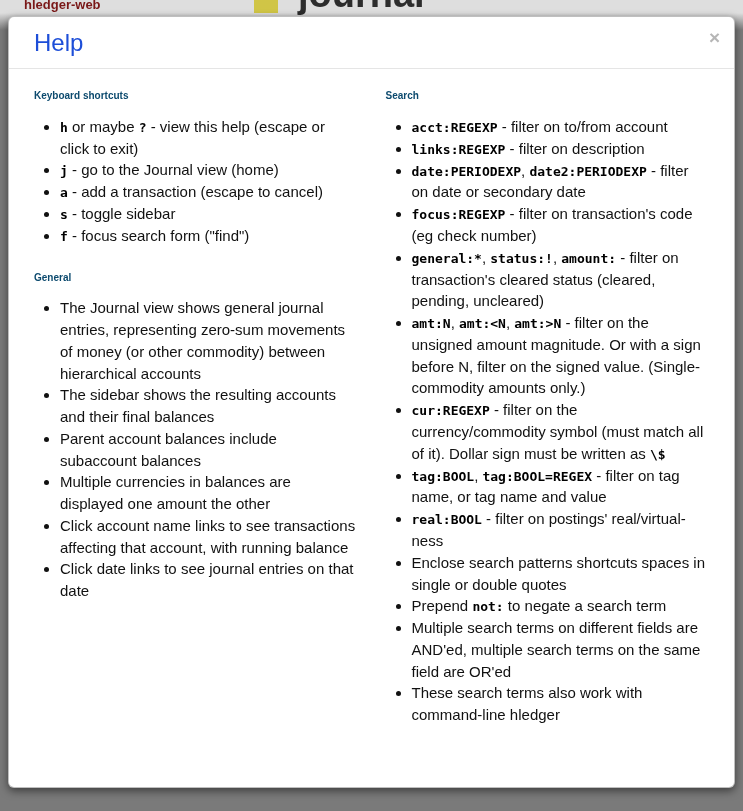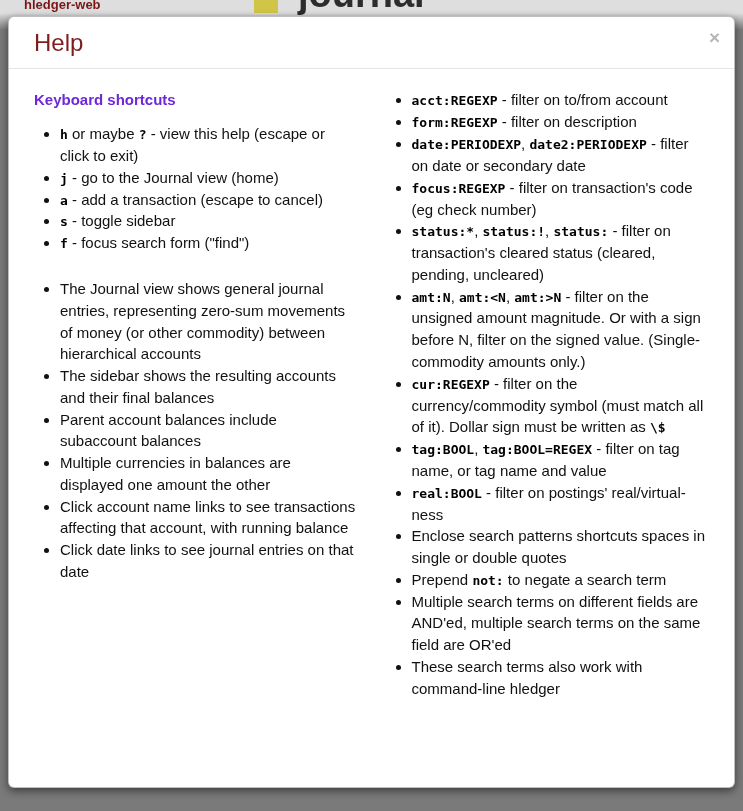--- a/index.html
+++ b/index.html
@@ -35,38 +35,38 @@
     position: absolute; left: 8px; right: 8px; top: 16px; bottom: 23px; z-index: 10;
     background: #fff; border: 1px solid rgba(0,0,0,0.25); border-radius: 6px;
     box-shadow: 0 3px 9px rgba(0,0,0,0.5);
     display: flex; flex-direction: column; overflow: hidden;
   }
   .modal-header {
     position: relative; flex: 0 0 auto;
     padding: 13px 16px 12px 25px;
     border-bottom: 1px solid #e5e5e5;
   }
-  .modal-title { margin: 0; font-size: 24px; font-weight: 500; color: #7f1d1d; line-height: 1.1; }
+  .modal-title { margin: 0; font-size: 24px; font-weight: 500; color: #1d4ed8; line-height: 1.1; }
   .close-btn {
     position: absolute; right: 14px; top: 11px;
     border: none; background: none; padding: 0;
     font-size: 19px; font-weight: bold; color: #b6b6b6; line-height: 1; cursor: pointer;
     font-family: "Liberation Sans", sans-serif;
   }
 
   .modal-body {
     flex: 1 1 auto; overflow: hidden;
     padding: 20px 25px 16px 25px;
     display: flex; gap: 28px;
     font-size: 15px; line-height: 1.45;
   }
   .help-col { flex: 1 1 0; min-width: 0; }
   .help-col h3 {
     margin: 0 0 12px 0;
-    font-size: 15px; font-weight: bold; color: #6d28d9;
+    font-size: 10px; font-weight: bold; color: #0c4a6e;
   }
   ul.help-list { margin: 0 0 24px 0; padding: 0 0 0 26px; }
   ul.help-list li { margin: 0; padding: 0; }
   code {
     font-family: "DejaVu Sans Mono", "Liberation Mono", monospace;
     font-weight: bold; font-size: 13px; color: #000;
   }
 </style>
 </head>
 <body>
@@ -88,37 +88,39 @@
 
     <div class="help-col">
       <h3>Keyboard shortcuts</h3>
       <ul class="help-list">
           <li><code>h</code> or maybe <code>?</code> - view this help (escape or click to exit)</li>
           <li><code>j</code> - go to the Journal view (home)</li>
           <li><code>a</code> - add a transaction (escape to cancel)</li>
           <li><code>s</code> - toggle sidebar</li>
           <li><code>f</code> - focus search form ("find")</li>
         </ul>
+      <h3>General</h3>
       <ul class="help-list">
           <li>The Journal view shows general journal entries, representing zero-sum movements of money (or other commodity) between hierarchical accounts</li>
           <li>The sidebar shows the resulting accounts and their final balances</li>
           <li>Parent account balances include subaccount balances</li>
           <li>Multiple currencies in balances are displayed one amount the other</li>
           <li>Click account name links to see transactions affecting that account, with running balance</li>
           <li>Click date links to see journal entries on that date</li>
         </ul>
     </div>
 
     <div class="help-col">
+      <h3>Search</h3>
       <ul class="help-list">
           <li><code>acct:REGEXP</code> - filter on to/from account</li>
-          <li><code>form:REGEXP</code> - filter on description</li>
+          <li><code>links:REGEXP</code> - filter on description</li>
           <li><code>date:PERIODEXP</code>, <code>date2:PERIODEXP</code> - filter on date or secondary date</li>
           <li><code>focus:REGEXP</code> - filter on transaction's code (eg check number)</li>
-          <li><code>status:*</code>, <code>status:!</code>, <code>status:</code> - filter on transaction's cleared status (cleared, pending, uncleared)</li>
+          <li><code>general:*</code>, <code>status:!</code>, <code>amount:</code> - filter on transaction's cleared status (cleared, pending, uncleared)</li>
           <li><code>amt:N</code>, <code>amt:&lt;N</code>, <code>amt:&gt;N</code> - filter on the unsigned amount magnitude. Or with a sign before N, filter on the signed value. (Single-commodity amounts only.)</li>
           <li><code>cur:REGEXP</code> - filter on the currency/commodity symbol (must match all of it). Dollar sign must be written as <code>\$</code></li>
           <li><code>tag:BOOL</code>, <code>tag:BOOL=REGEX</code> - filter on tag name, or tag name and value</li>
           <li><code>real:BOOL</code> - filter on postings' real/virtual-ness</li>
           <li>Enclose search patterns shortcuts spaces in single or double quotes</li>
           <li>Prepend <code>not:</code> to negate a search term</li>
           <li>Multiple search terms on different fields are AND'ed, multiple search terms on the same field are OR'ed</li>
           <li>These search terms also work with command-line hledger</li>
         </ul>
     </div>

